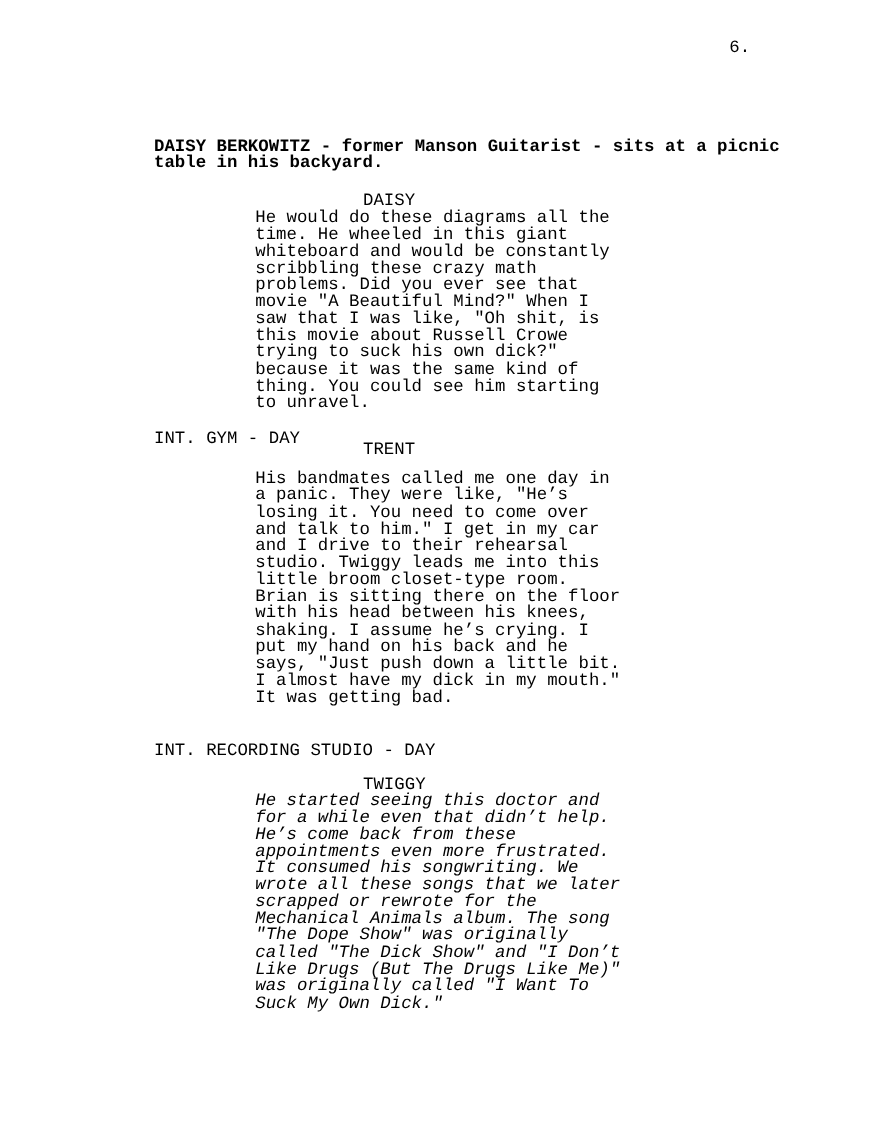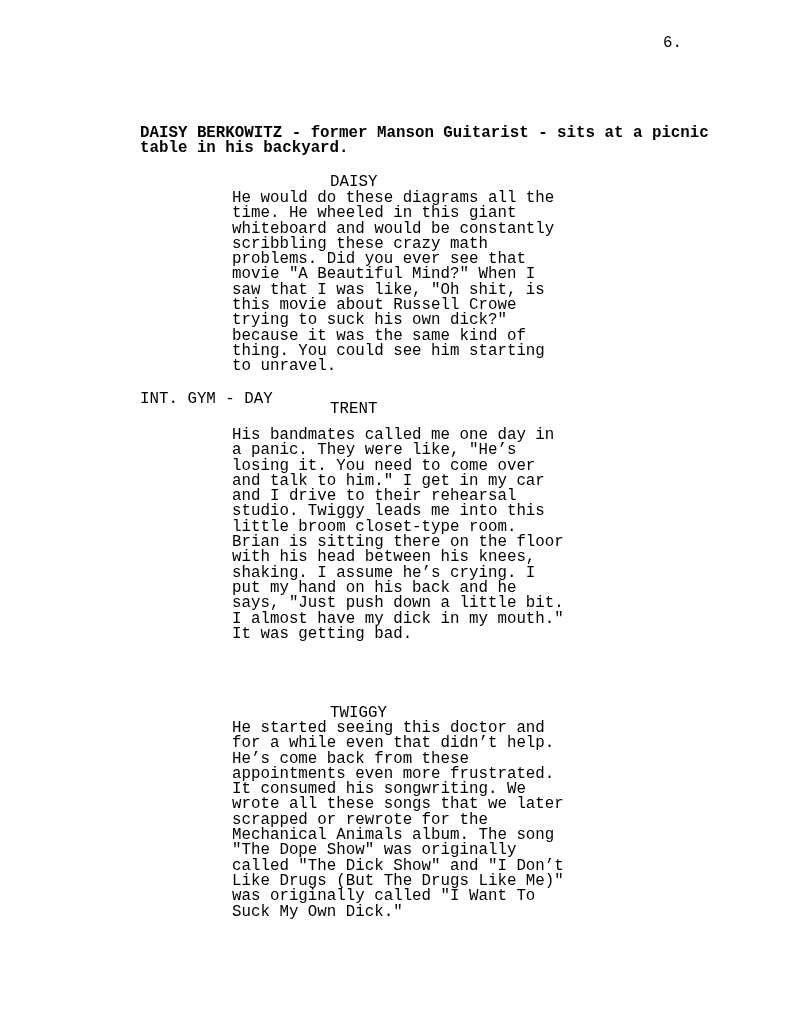--- a/index.html
+++ b/index.html
@@ -29,21 +29,21 @@
   .action-1 { left: 140px; top: 126px; font-weight: bold; }
   .char-1   { left: 330px; top: 175px; }
   .dlg-1    { left: 232px; top: 191px; }
 
   .slug-2   { left: 140px; top: 392px; }
   .char-2   { left: 330px; top: 402px; }
   .dlg-2    { left: 232px; top: 428px; }
 
   .slug-3   { left: 140px; top: 675px; }
   .char-3   { left: 330px; top: 706px; }
-  .dlg-3    { left: 232px; top: 721px; }
+  .dlg-3    { left: 232px; top: 721px; font-style: italic; }
 </style>
 </head>
 <body>
 
 <div class="page">
 
   <div class="page-number">6.</div>
 
 
   <div class="action-1">DAISY BERKOWITZ - former Manson Guitarist - sits at a picnic
@@ -76,20 +76,21 @@
 studio. Twiggy leads me into this
 little broom closet-type room.
 Brian is sitting there on the floor
 with his head between his knees,
 shaking. I assume he’s crying. I
 put my hand on his back and he
 says, "Just push down a little bit.
 I almost have my dick in my mouth."
 It was getting bad.</div>
 
+  <div class="slug-3">INT. RECORDING STUDIO - DAY</div>
 
   <div class="char-3">TWIGGY</div>
 
   <div class="dlg-3">He started seeing this doctor and
 for a while even that didn’t help.
 He’s come back from these
 appointments even more frustrated.
 It consumed his songwriting. We
 wrote all these songs that we later
 scrapped or rewrote for the

